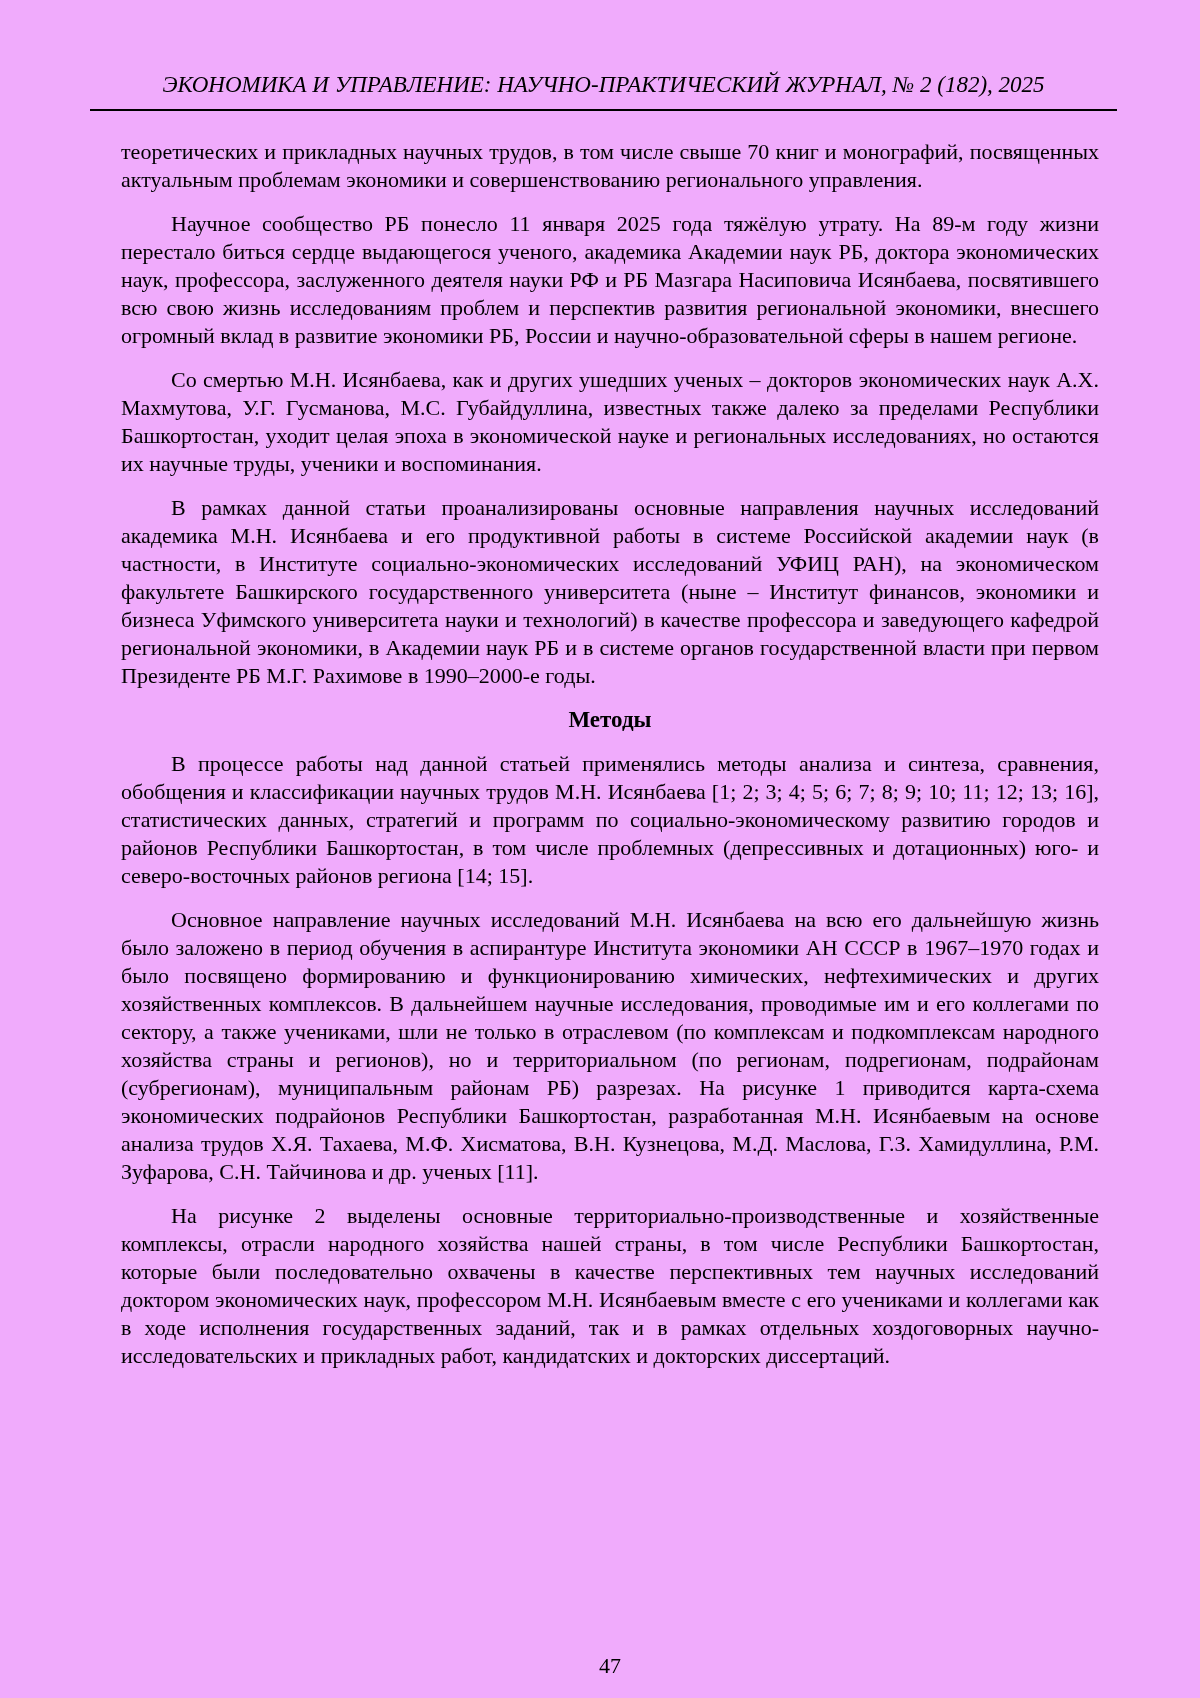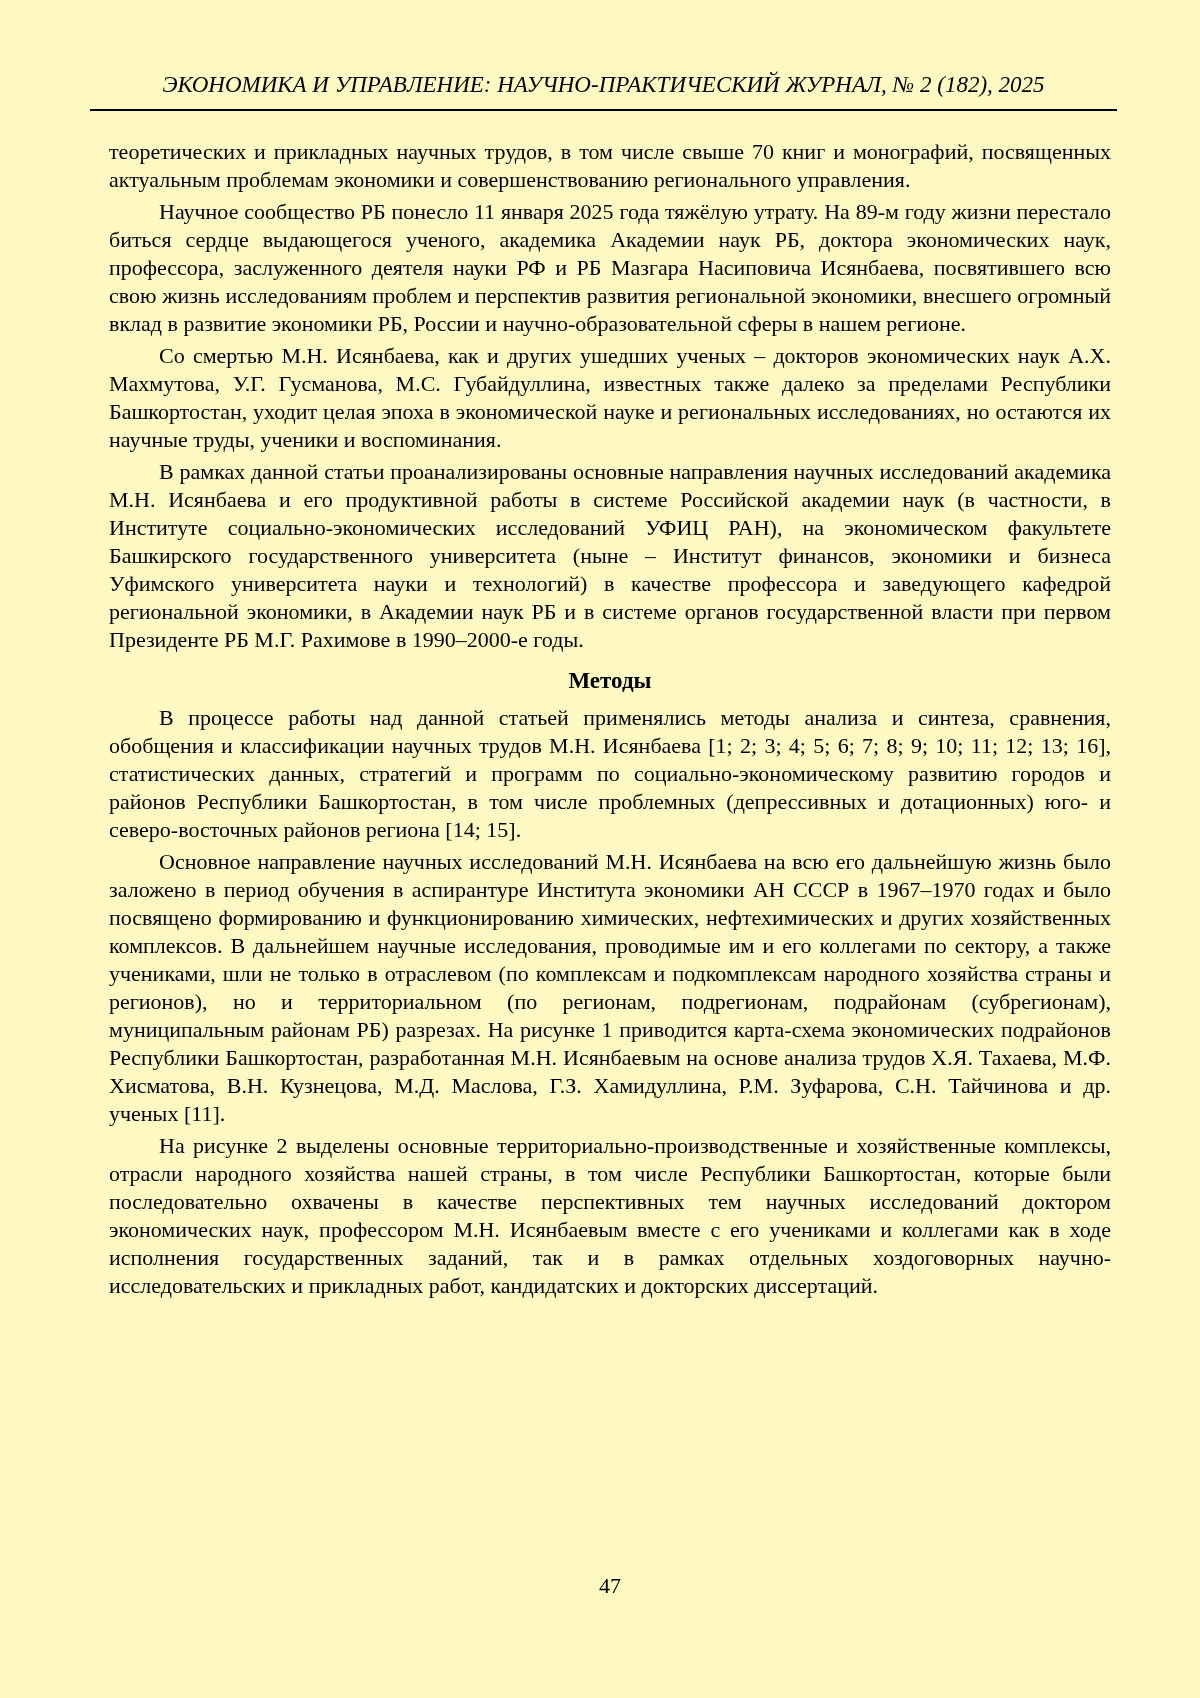--- a/index.html
+++ b/index.html
@@ -5,21 +5,21 @@
   html, body {
     margin: 0;
     padding: 0;
     background: #ffffff;
   }
   .page {
     position: relative;
     width: 1200px;
     height: 1698px;
     margin: 0 auto;
-    background: #fef9c3;
+    background: #f0abfc;
     color: #000000;
     font-family: "Liberation Serif", "DejaVu Serif", serif;
     box-sizing: border-box;
     padding: 70px 85px 0 105px;
     overflow: hidden;
   }
   .journal-header {
     text-align: center;
     font-style: italic;
     font-size: 23px;
@@ -29,36 +29,36 @@
     border-bottom: 2px solid #000000;
     margin: 0 -2px 0 -15px;
   }
   .article-body {
     margin-top: 27px;
     font-size: 22px;
     line-height: 28px;
     text-align: justify;
   }
   .para {
-    margin: 4px;
+    margin: 16px;
     text-indent: 50px;
   }
   .para.no-indent {
     text-indent: 0;
   }
   .section-heading {
     font-size: 23px;
     line-height: 28px;
     font-weight: bold;
     text-align: center;
     margin: 13px 0 9px 0;
   }
   .page-footer {
     position: absolute;
-    top: 1572px;
+    top: 1652px;
     left: 105px;
     right: 85px;
     text-align: center;
     font-size: 22px;
     line-height: 28px;
   }
 </style>
 </head>
 <body>
 

